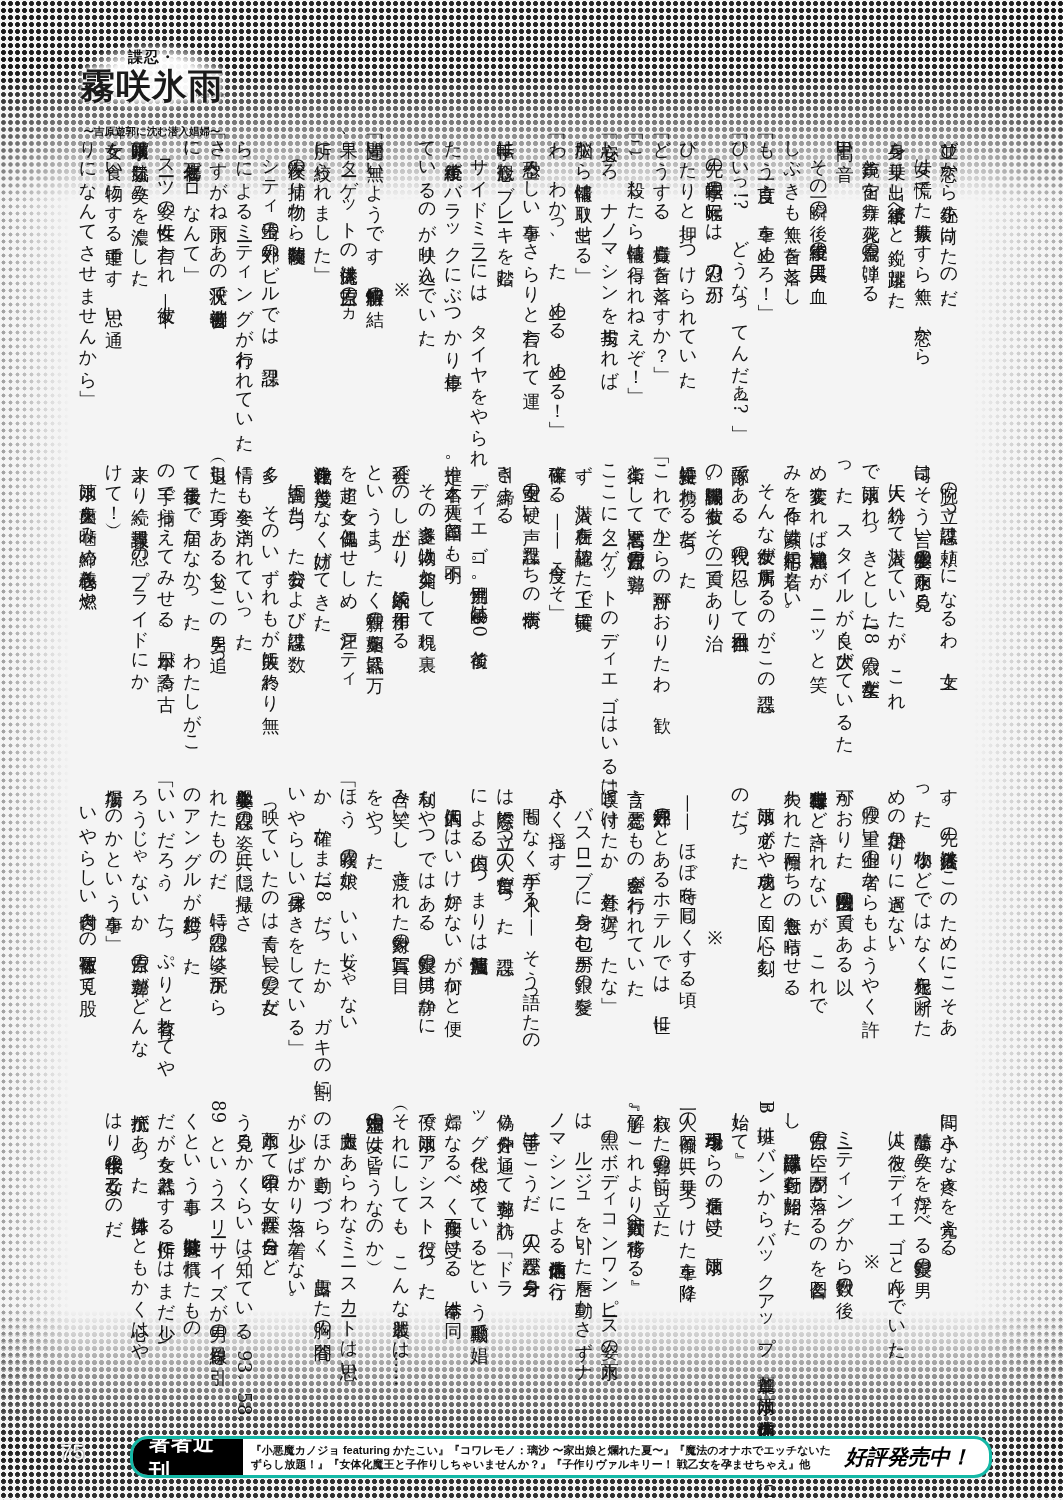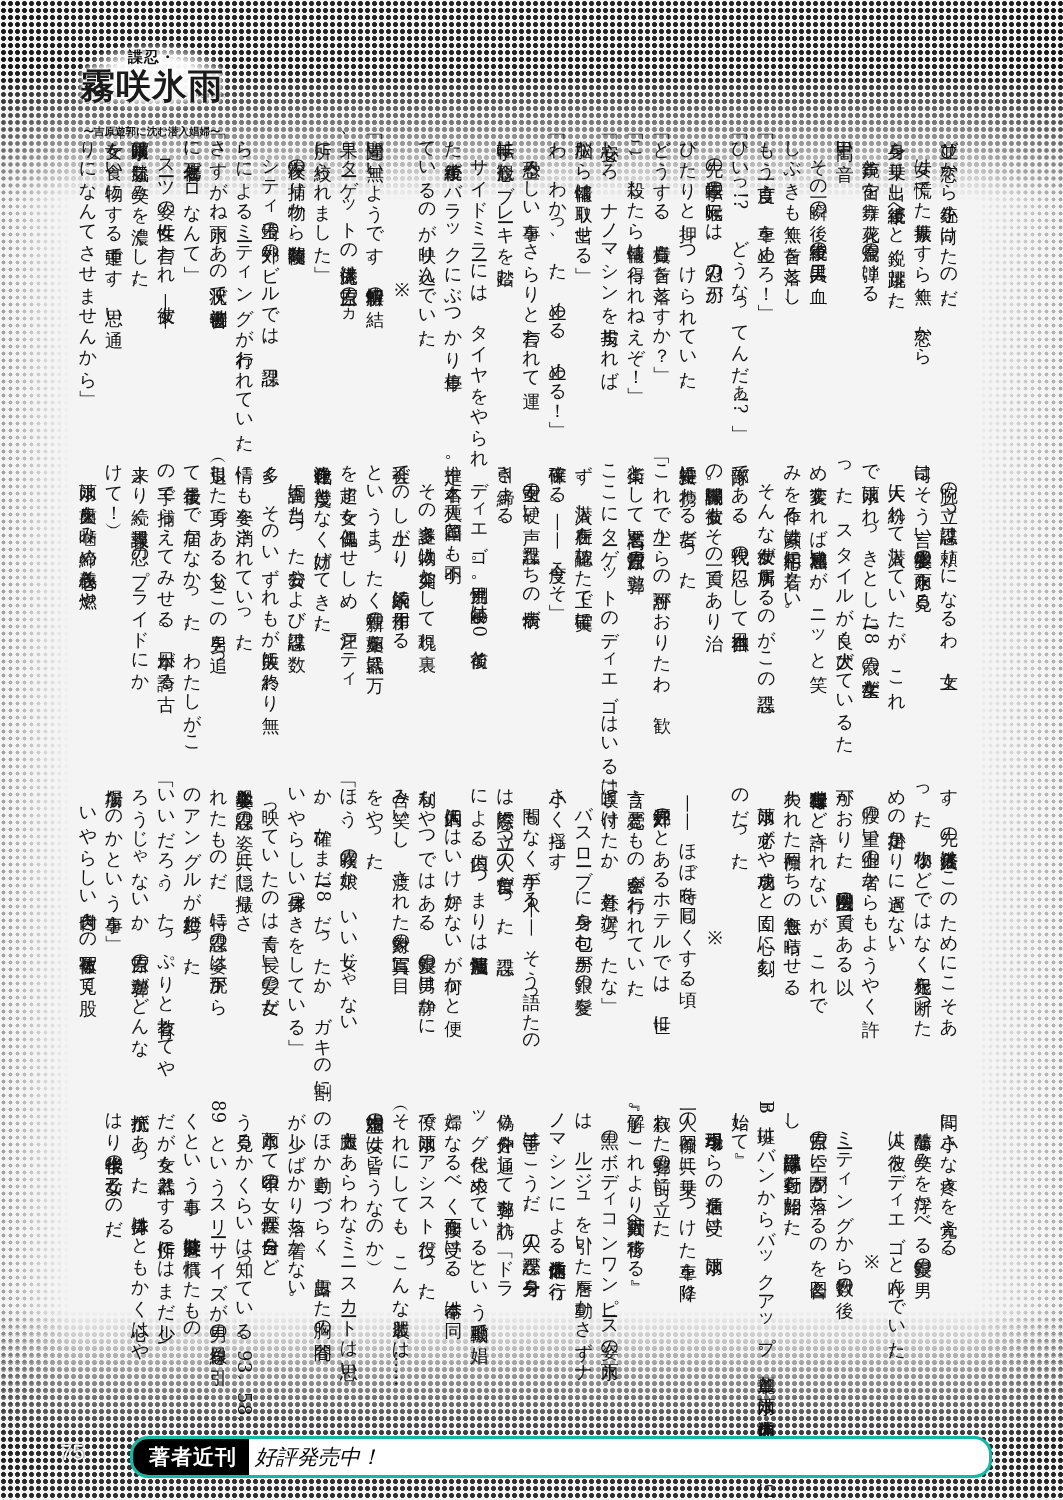--- a/index.html
+++ b/index.html
@@ -97,21 +97,21 @@
     display: flex; align-items: center; padding: 0 12px 0 16px;
     font-family: "Liberation Sans", sans-serif; font-weight: bold; font-size: 21px;
     letter-spacing: 1px;
   }
   .footer-titles {
     flex: 1; padding: 0 8px; font-family: "Liberation Sans", sans-serif;
     font-size: 11px; line-height: 14px; color: #111; font-weight: bold;
   }
   .footer-titles span { display: block; white-space: nowrap; }
   .footer-cta {
-    font-family: "Liberation Sans", sans-serif; font-weight: normal; font-style: italic;
+    font-family: "Liberation Sans", sans-serif; font-weight: bold; font-style: italic;
     font-size: 21px; color: #000; padding: 0 18px 0 6px; white-space: nowrap;
   }
 </style>
 </head>
 <body>
 
 <div class="halftone-top"></div>
 <div class="halftone-left"></div>
 <div class="halftone-right"></div>
 <div class="halftone-bottom"></div>
@@ -264,14 +264,18 @@
     <span class="col">89というスリーサイズが男の目線を引</span>
     <span class="col">くという事も。変装擬態は慣れたもの</span>
     <span class="col">だが女を武器とする所作にはまだ少し</span>
     <span class="col">抵抗があった。身体はともかく心はや</span>
     <span class="col">はり十代後半の乙女なのだ。</span>
   </div>
 
 <div class="page-number">75</div>
 <div class="footer-banner">
   <div class="footer-label">著者近刊</div>
+  <div class="footer-titles">
+    <span>『小悪魔カノジョ featuring かたこい』『コワレモノ：璃沙 〜家出娘と爛れた夏〜』『魔法のオナホでエッチないた</span>
+    <span>ずらし放題！』『女体化魔王と子作りしちゃいませんか？』『子作りヴァルキリー！ 戦乙女を孕ませちゃえ』他</span>
+  </div>
   <div class="footer-cta">好評発売中！</div>
 </div>
 
 </body></html>

